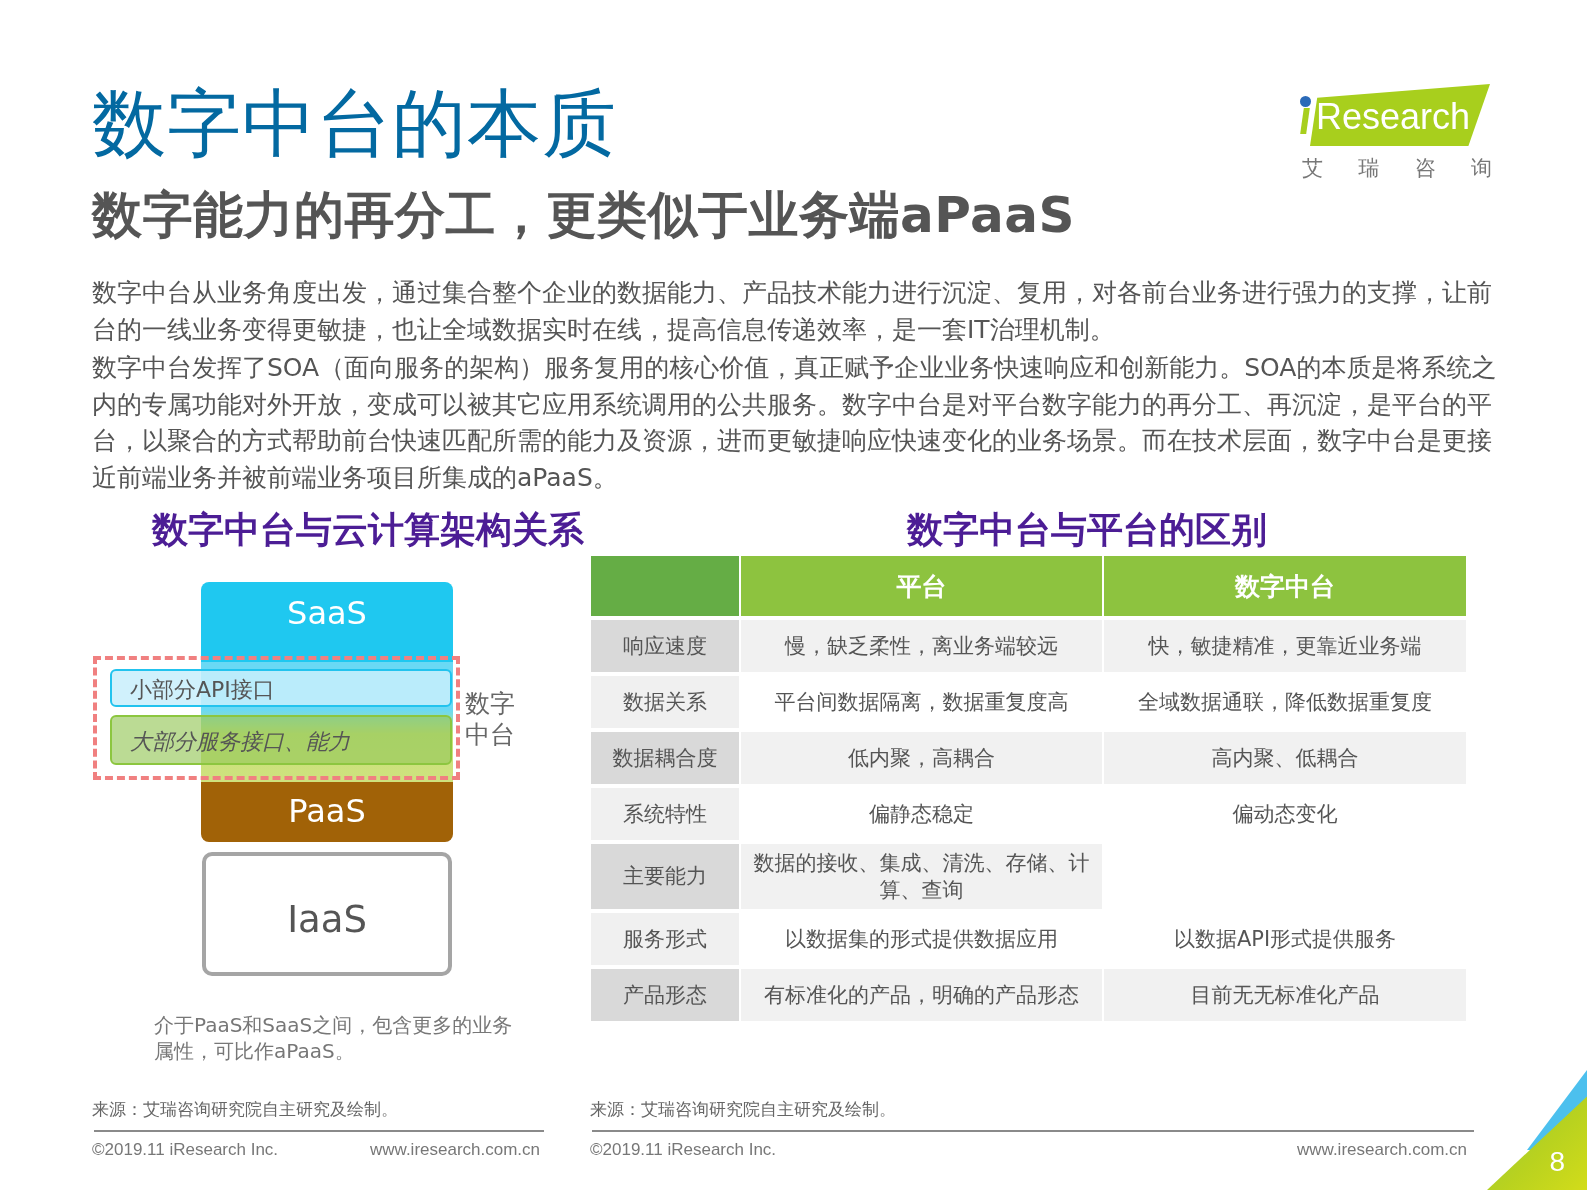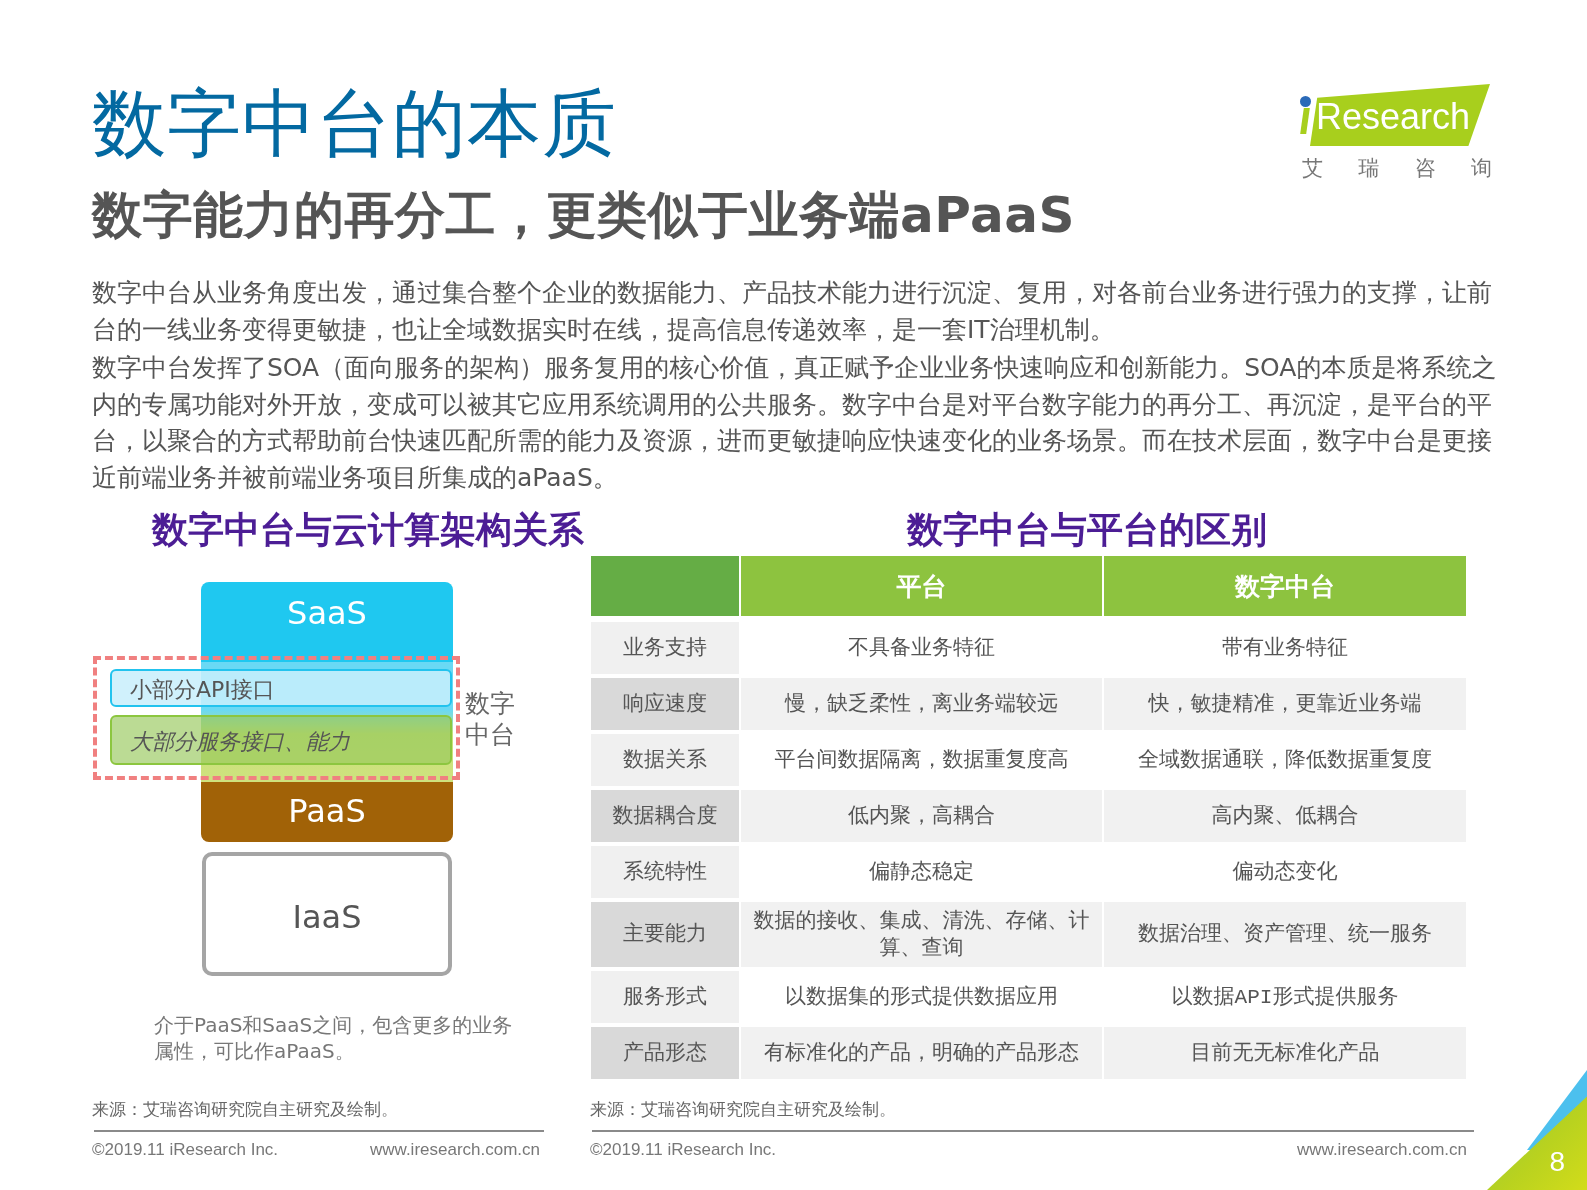--- a/index.html
+++ b/index.html
@@ -24,33 +24,33 @@
   .sec-left { left: 120px; top: 506px; }
   .sec-right { left: 875px; top: 506px; }
 
   
   .saas { position: absolute; left: 201px; top: 582px; width: 252px; height: 125px; background: #1fc8f0; border-radius: 8px 8px 0 0; }
   .saas-label { position: absolute; left: 0; top: 12px; width: 100%; text-align: center; font-size: 32px; color: #fff; }
   .paas { position: absolute; left: 201px; top: 730px; width: 252px; height: 112px; background: #a16207; border-radius: 0 0 8px 8px; }
   .paas-label { position: absolute; left: 0; bottom: 12px; width: 100%; text-align: center; font-size: 32px; color: #fff; }
   .mid-overlay { position: absolute; left: 201px; top: 662px; width: 252px; height: 120px; background: linear-gradient(#6ad9f4 0%, #6ad9f4 40%, #c7e17a 60%, #cfe27e 100%); }
   .iaas { position: absolute; left: 202px; top: 852px; width: 250px; height: 124px; border: 4px solid #a5a5a5; border-radius: 10px; background: #fff; }
-  .iaas-label { position: absolute; left: 0; top: 42px; width: 100%; text-align: center; font-size: 32px; color: #555; }
+  .iaas-label { position: absolute; left: 0; top: 42px; width: 100%; text-align: center; font-size: 37px; color: #555; }
 
   .dash-box { position: absolute; left: 93px; top: 656px; width: 367px; height: 124px; border: 4px dashed #f08080; }
   .api-box { position: absolute; left: 110px; top: 669px; width: 342px; height: 38px; background: rgba(200,238,252,0.85); border: 2px solid #22c3ee; border-radius: 6px; }
   .api-label { position: absolute; left: 18px; top: 4px; font-size: 22px; color: #555; }
   .svc-box { position: absolute; left: 110px; top: 715px; width: 342px; height: 50px; background: rgba(150,200,90,0.65); border: 2px solid #8cc63f; border-radius: 6px; }
   .svc-label { position: absolute; left: 18px; top: 10px; font-size: 22px; color: #555; font-style: italic; }
   .mid-label { position: absolute; left: 465px; top: 688px; font-size: 25px; color: #666; line-height: 31px; width: 60px; }
 
   .note { position: absolute; left: 154px; top: 1012px; font-size: 20px; color: #777; line-height: 26px; width: 360px; }
 
   
-  .tbl { position: absolute; left: 591px; top: 556px; width: 875px; font-family: Liberation Mono, monospace; }
+  .tbl { position: absolute; left: 591px; top: 556px; width: 875px; }
   .thead { display: flex; height: 60px; }
   .th0 { width: 148px; background: #65ad45; }
   .th { display: flex; align-items: center; justify-content: center; background: #8dc33f; color: #fff; font-size: 25px; font-weight: bold; border-left: 2px solid #fff; }
   .th1 { width: 363px; }
   .th2 { width: 364px; }
   .trow { display: flex; margin-top: 4px; }
   .tc { display: flex; align-items: center; justify-content: center; text-align: center; font-size: 21px; color: #555; line-height: 27px; }
   .tc0 { width: 148px; }
   .tc1 { width: 363px; border-left: 2px solid #fff; padding: 0 12px; }
   .tc2 { width: 364px; border-left: 2px solid #fff; padding: 0 12px; }
@@ -123,25 +123,20 @@
   <div class="note">介于PaaS和SaaS之间，包含更多的业务属性，可比作aPaaS。</div>
 </div>
 
 <div class="tbl">
   <div class="thead">
     <div class="th0"></div>
     <div class="th th1">平台</div>
     <div class="th th2">数字中台</div>
   </div>
 
-  <div class="trow odd" style="height:52px;margin-top:6px">
-    <div class="tc tc0">业务支持</div>
-    <div class="tc tc1">不具备业务特征</div>
-    <div class="tc tc2">带有业务特征</div>
-  </div>
   <div class="trow even" style="height:52px">
     <div class="tc tc0">响应速度</div>
     <div class="tc tc1">慢，缺乏柔性，离业务端较远</div>
     <div class="tc tc2">快，敏捷精准，更靠近业务端</div>
   </div>
   <div class="trow odd" style="height:52px">
     <div class="tc tc0">数据关系</div>
     <div class="tc tc1">平台间数据隔离，数据重复度高</div>
     <div class="tc tc2">全域数据通联，降低数据重复度</div>
   </div>
@@ -151,21 +146,20 @@
     <div class="tc tc2">高内聚、低耦合</div>
   </div>
   <div class="trow odd" style="height:52px">
     <div class="tc tc0">系统特性</div>
     <div class="tc tc1">偏静态稳定</div>
     <div class="tc tc2">偏动态变化</div>
   </div>
   <div class="trow even" style="height:65px">
     <div class="tc tc0">主要能力</div>
     <div class="tc tc1">数据的接收、集成、清洗、存储、计算、查询</div>
-    <div class="tc tc2">数据治理、资产管理、统一服务</div>
   </div>
   <div class="trow odd" style="height:52px">
     <div class="tc tc0">服务形式</div>
     <div class="tc tc1">以数据集的形式提供数据应用</div>
     <div class="tc tc2">以数据API形式提供服务</div>
   </div>
   <div class="trow even" style="height:52px">
     <div class="tc tc0">产品形态</div>
     <div class="tc tc1">有标准化的产品，明确的产品形态</div>
     <div class="tc tc2">目前无无标准化产品</div>

